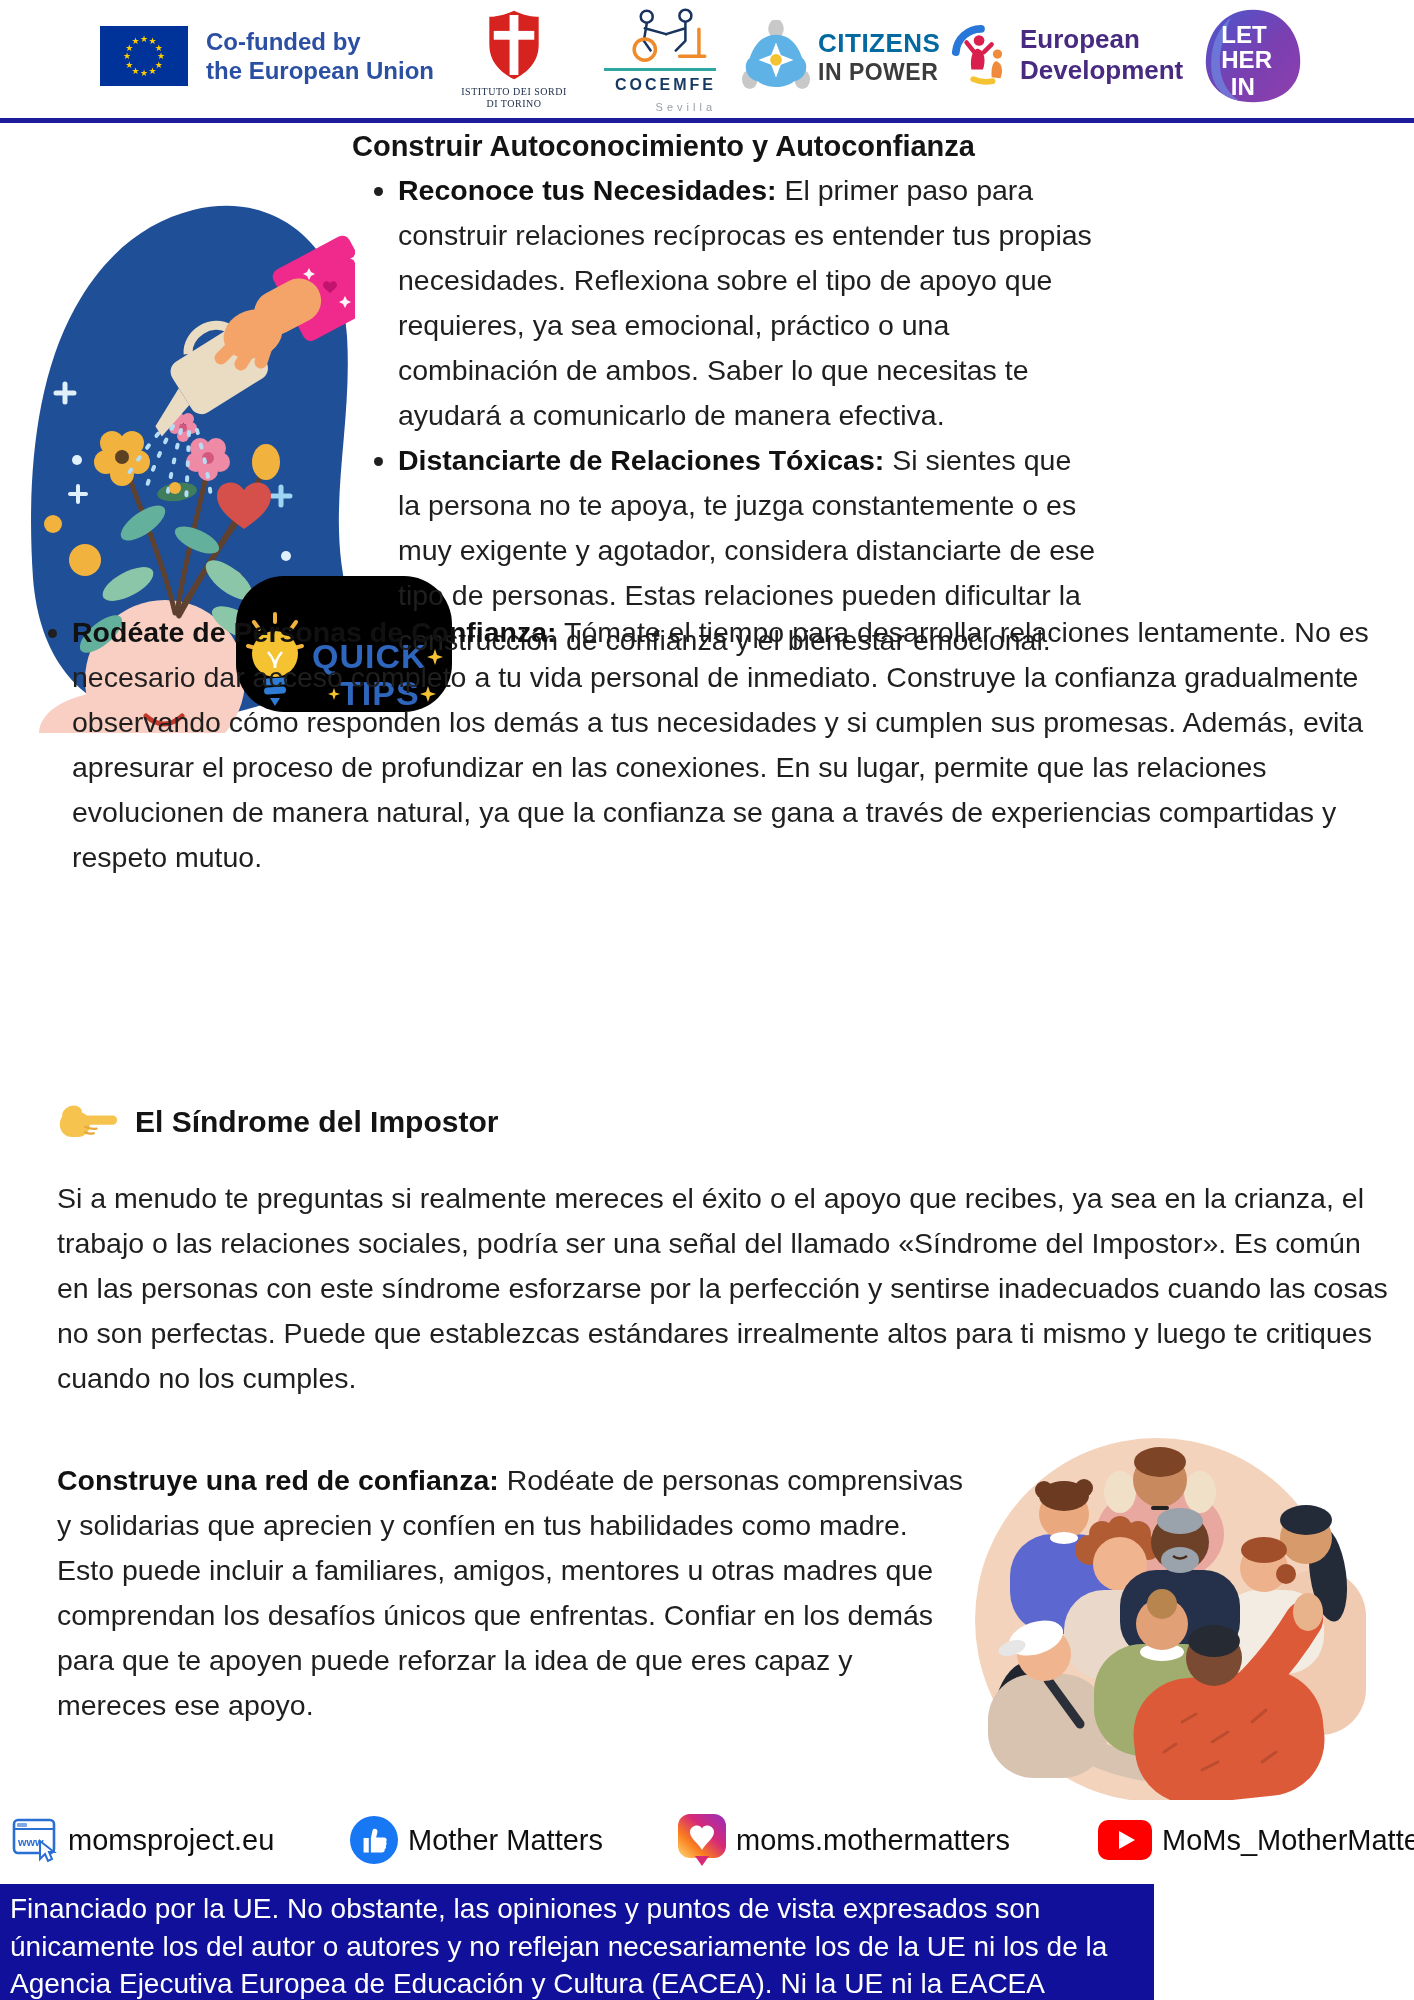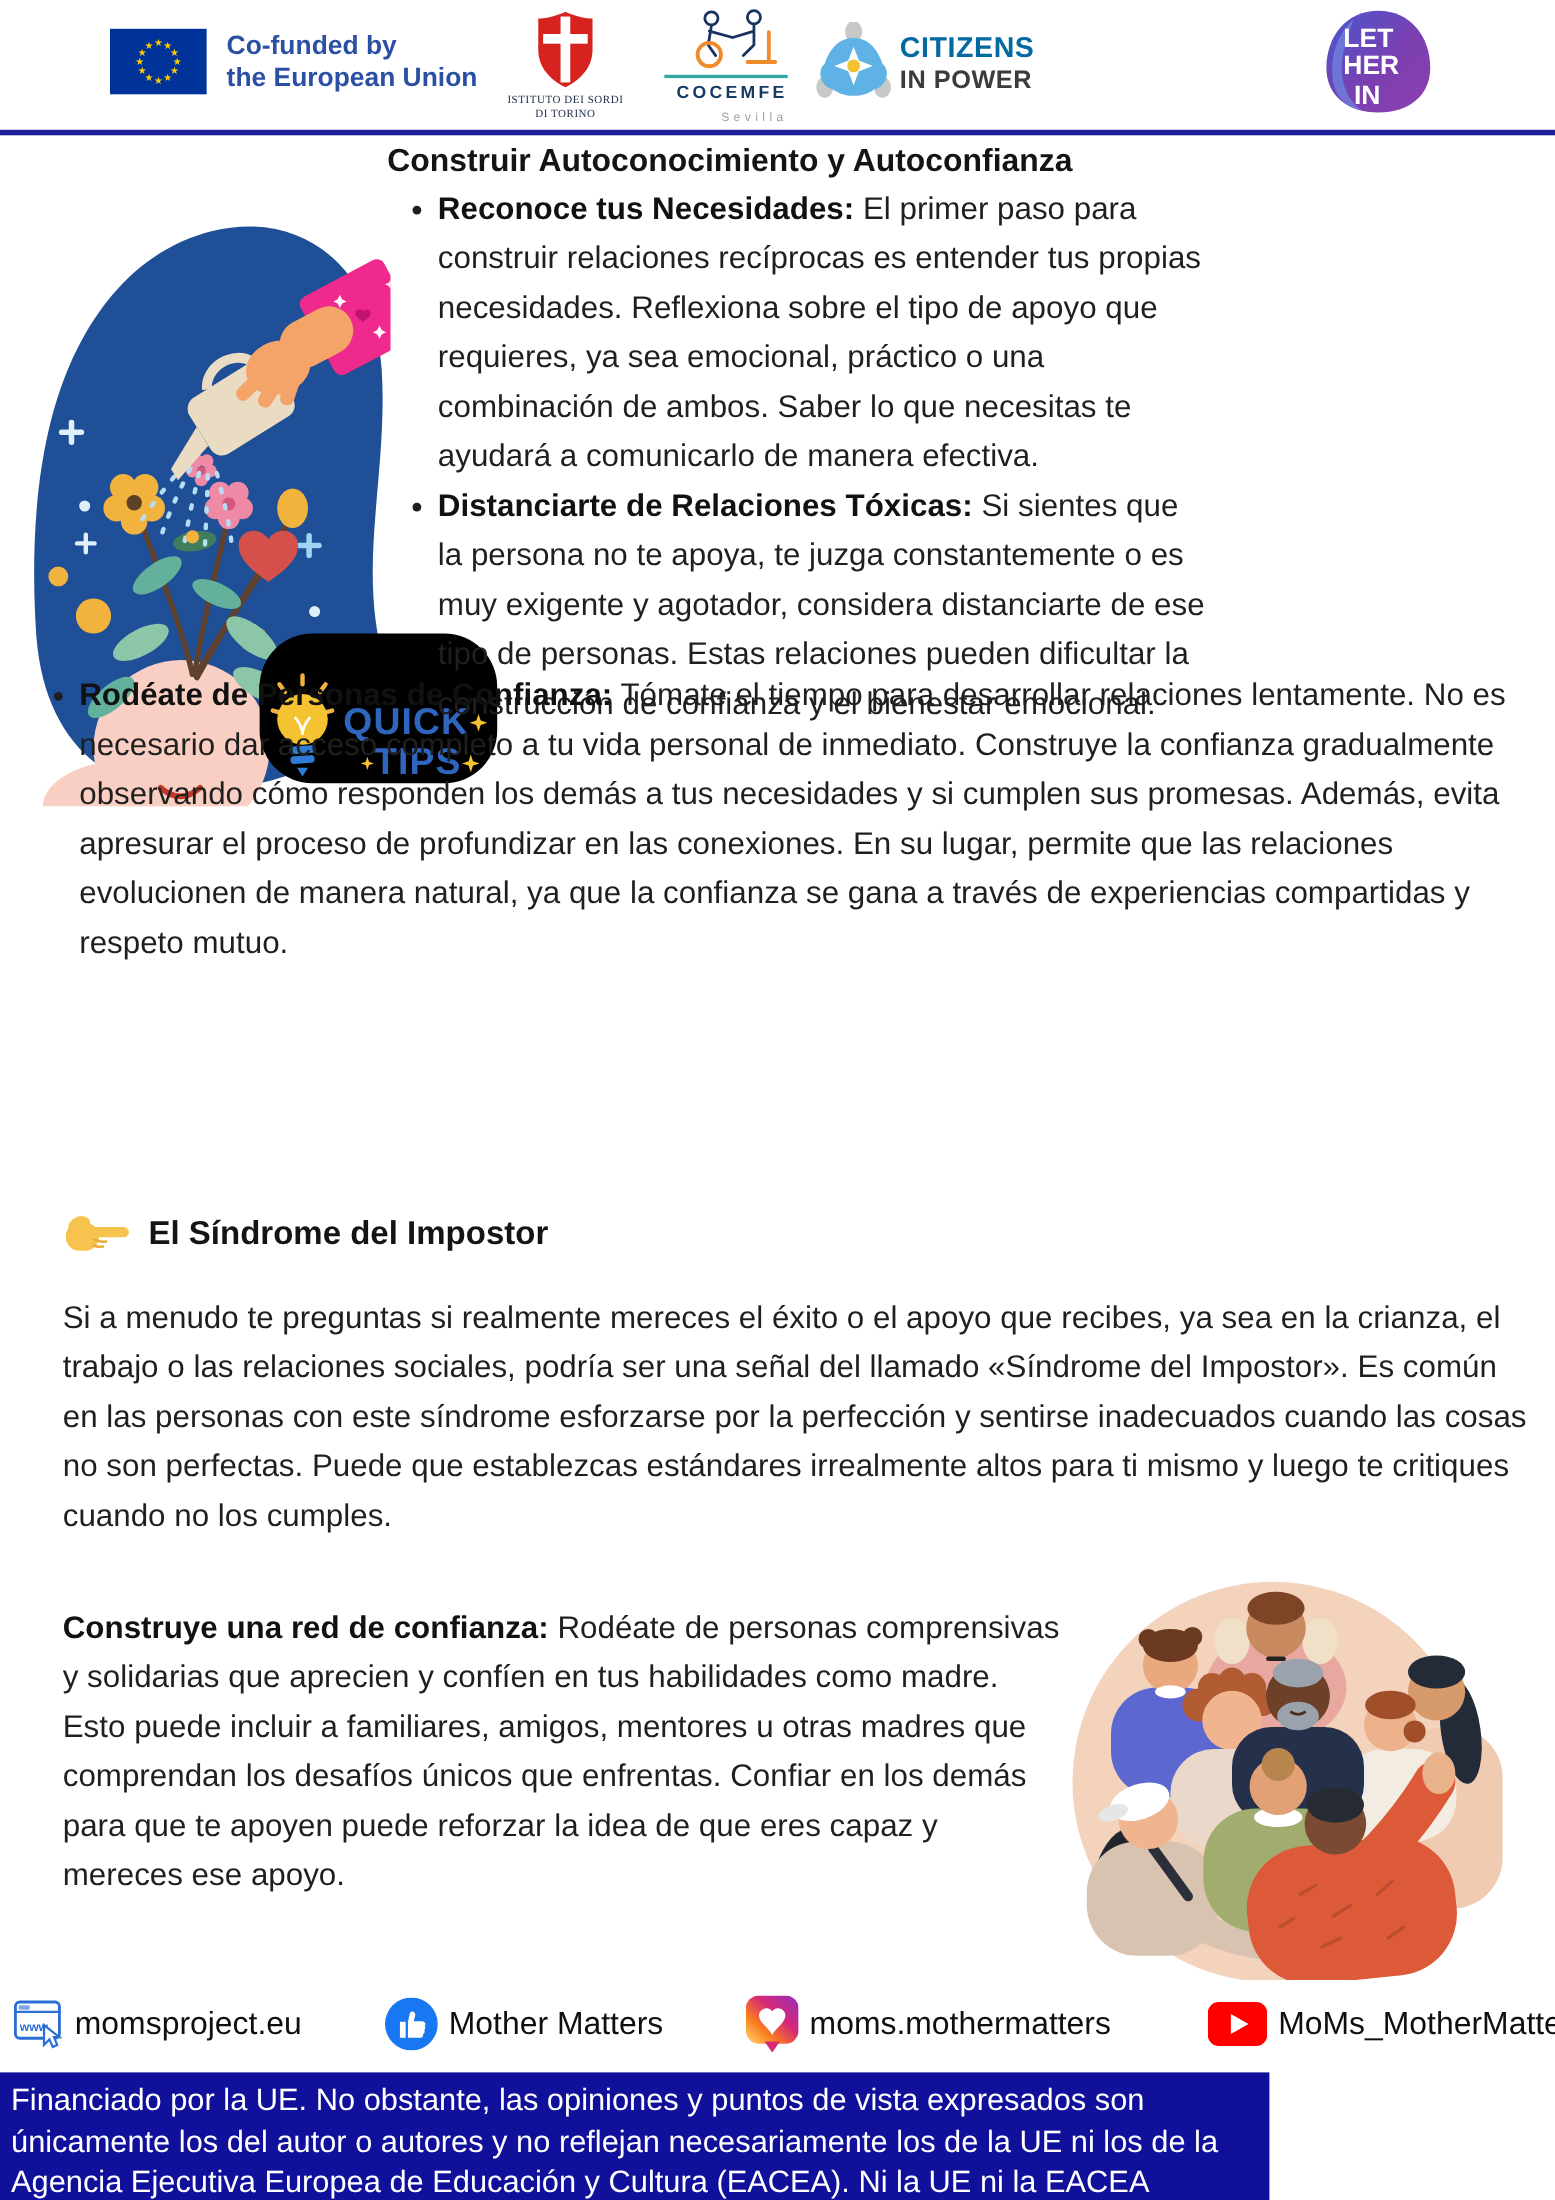--- a/index.html
+++ b/index.html
@@ -131,20 +131,35 @@
         <path d="M35,14 C50,14 58,26 62,38 C70,44 66,60 54,62 C44,70 26,70 16,62 C4,60 0,44 8,38 C12,26 20,14 35,14 Z" fill="#5fb2e6"></path>
         <path d="M35,22 L40,35 L53,40 L40,45 L35,58 L30,45 L17,40 L30,35 Z" fill="#ffffff"></path>
         <circle cx="35" cy="40" r="6" fill="#f5c332"></circle>
       </svg>
       <div class="cip-text">
         <div>CITIZENS</div>
         <div>IN POWER</div>
       </div>
     </div>
 
+    <div class="logo lg-eudev">
+      <svg width="62" height="62" viewBox="0 0 64 62">
+        <path d="M6,28 A26,26 0 0 1 32,4" stroke="#2977d8" stroke-width="8" stroke-linecap="round" fill="none"></path>
+        <circle cx="30" cy="16" r="5.5" fill="#d81f4d"></circle>
+        <path d="M22,46 C20,30 26,23 30,25 C36,27 37,38 34,46 Z" fill="#d81f4d"></path>
+        <path d="M25,28 L17,18 M35,28 L43,20" stroke="#d81f4d" stroke-width="4.5" stroke-linecap="round"></path>
+        <circle cx="49" cy="30" r="4.8" fill="#f08a3c"></circle>
+        <path d="M43,54 C42,41 46,36 49,38 C54,40 55,49 52,55 Z" fill="#f08a3c"></path>
+        <path d="M24,56 A20,10 0 0 0 44,58" stroke="#f5c332" stroke-width="6" stroke-linecap="round" fill="none"></path>
+      </svg>
+      <div class="eudev-text">
+        <div>European</div>
+        <div>Development</div>
+      </div>
+    </div>
 
     <div class="logo lg-letherin">
       <svg width="106" height="100" viewBox="0 0 110 100">
         <defs>
           <linearGradient id="lhgrad" x1="0" y1="0" x2="1" y2="1">
             <stop offset="0" stop-color="#4a57cf"></stop>
               <stop offset=".55" stop-color="#7a3fb0"></stop>
               <stop offset="1" stop-color="#8f3fae"></stop>
           </linearGradient>
         </defs>

